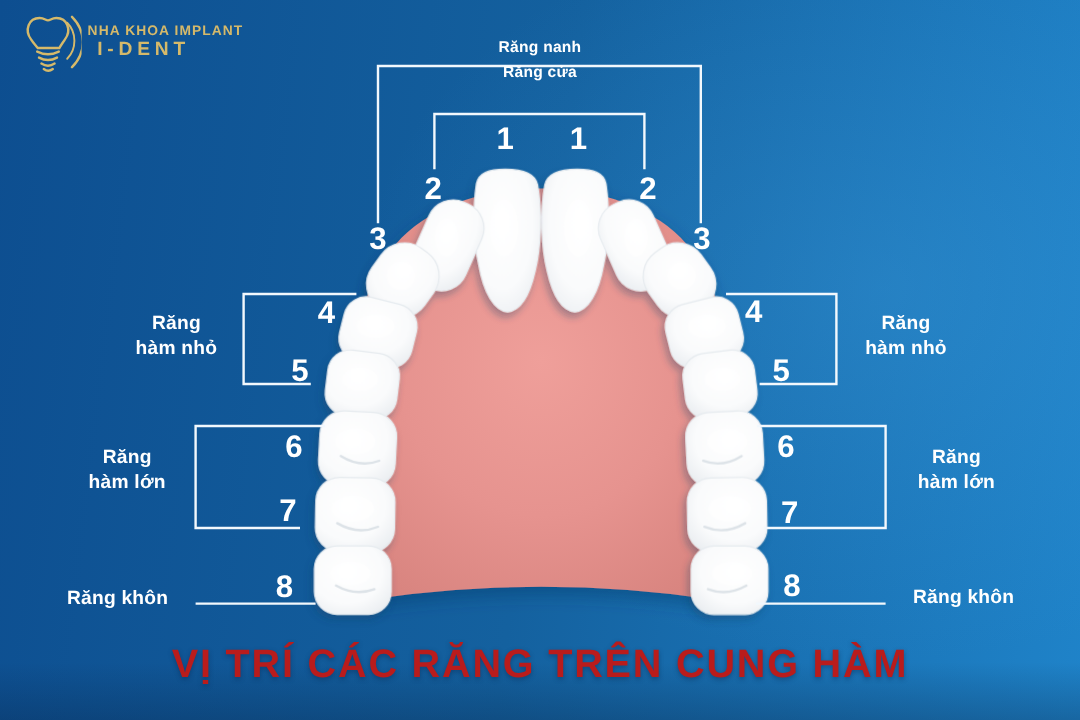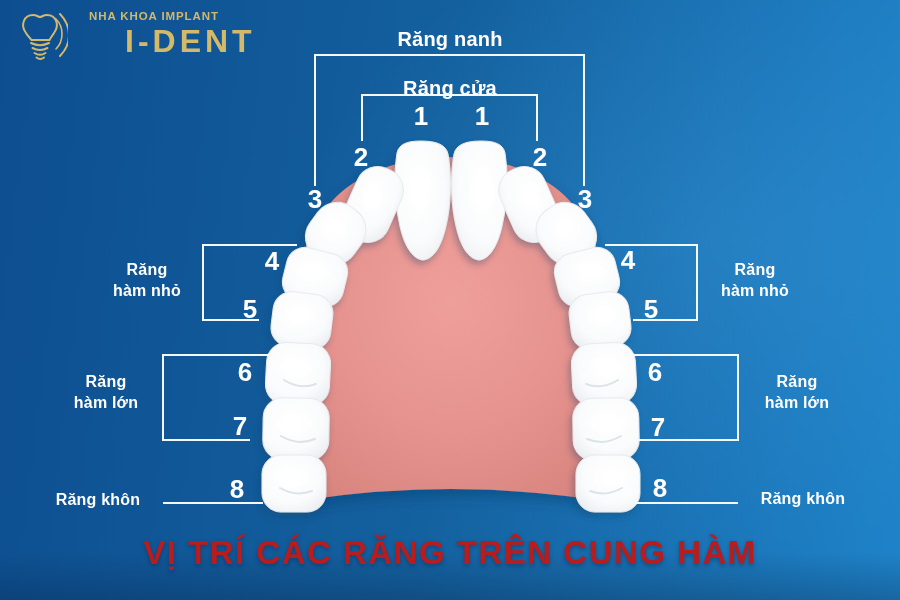--- a/index.html
+++ b/index.html
@@ -14,35 +14,35 @@
       linear-gradient(97deg, #0d4e90 0%, #14619f 50%, #1f83c9 100%);
   }
   svg.jaw { position: absolute; left: 0; top: 0; z-index: 1; }
   .overlay { position: absolute; inset: 0; z-index: 2; }
   .lbl {
     position: absolute; transform: translate(-50%,-50%);
     color: #ffffff; font-weight: 600; font-size: 16px;
     line-height: 21px; text-align: center; letter-spacing: 0.2px;
     white-space: nowrap;
   }
-  .lbl.top { font-size: 20px; }
+  .lbl.top { font-size: 13px; }
   .num {
     position: absolute; transform: translate(-50%,-50%);
     color: #ffffff; font-weight: 600; font-size: 26px;
   }
   .title {
     position: absolute; left: 0; right: 0; top: 534px; text-align: center;
     color: #b91c1c; font-size: 33px; font-weight: 800; letter-spacing: 1.5px;
     text-shadow: 0 2px 4px rgba(8,38,78,0.45);
     white-space: nowrap;
   }
   .logo { position: absolute; left: 14px; top: 7px; display: flex; align-items: center; gap: 5px; z-index: 3; }
   .logo-text { color: #d5b96a; }
-  .brand-top { font-size: 11.5px; font-weight: 700; letter-spacing: 0.9px; white-space: nowrap; margin-left: 16px; }
-  .brand-name { font-size: 32px; font-weight: 800; letter-spacing: 4px; padding-left: 8px; margin-top: 1px; white-space: nowrap; margin-left: 44px; }
+  .brand-top { font-size: 11.5px; font-weight: 700; letter-spacing: 0.9px; white-space: nowrap; }
+  .brand-name { font-size: 16px; font-weight: 800; letter-spacing: 4px; padding-left: 8px; margin-top: 1px; white-space: nowrap; }
   .groove { fill: none; stroke: #dde3e8; stroke-width: 2; stroke-linecap: round; }
   .hl { fill: #ffffff; opacity: 0.55; }
 </style>
 </head>
 <body>
 
 <svg class="jaw" width="900" height="600" viewBox="0 0 900 600">
   <defs>
     <radialGradient id="gumGrad" cx="50%" cy="42%" r="68%">
       <stop offset="0%" stop-color="#ef9f9a"></stop>
@@ -105,21 +105,21 @@
     <path d="M271 355 H163 V440 H250"></path>
     <path d="M631 355 H738 V440 H637"></path>
     <path d="M163 503 H263"></path>
     <path d="M630 503 H738"></path>
   </g>
 </svg>
 
 <div class="overlay">
 
   <div class="lbl top" style="left:450px; top:39px;">Răng nanh</div>
-  <div class="lbl top" style="left:450px; top:88px;">Răng cửa</div>
+  <div class="lbl top" style="left:450px; top:60px;">Răng cửa</div>
 
   <div class="lbl" style="left:147px; top:280px;">
     <div>Răng</div>
     <div>hàm nhỏ</div>
   </div>
   <div class="lbl" style="left:755px; top:280px;">
     <div>Răng</div>
     <div>hàm nhỏ</div>
   </div>
 

